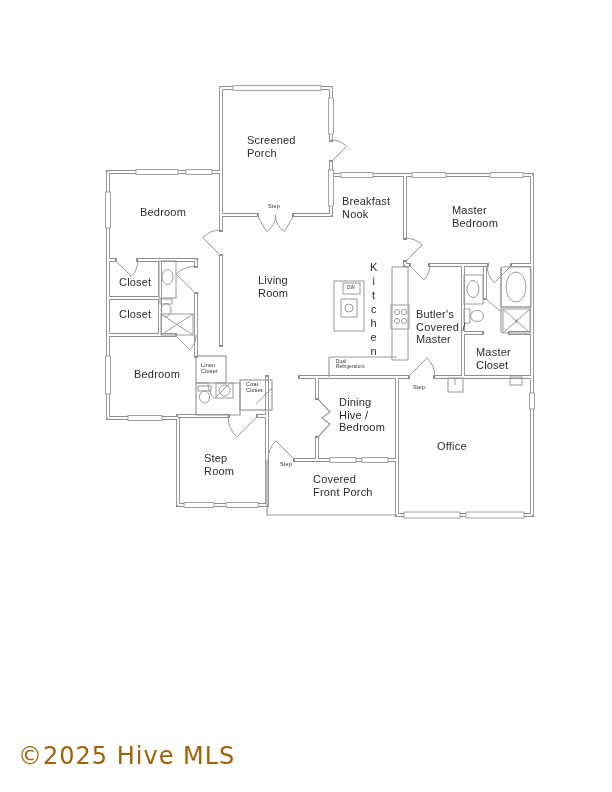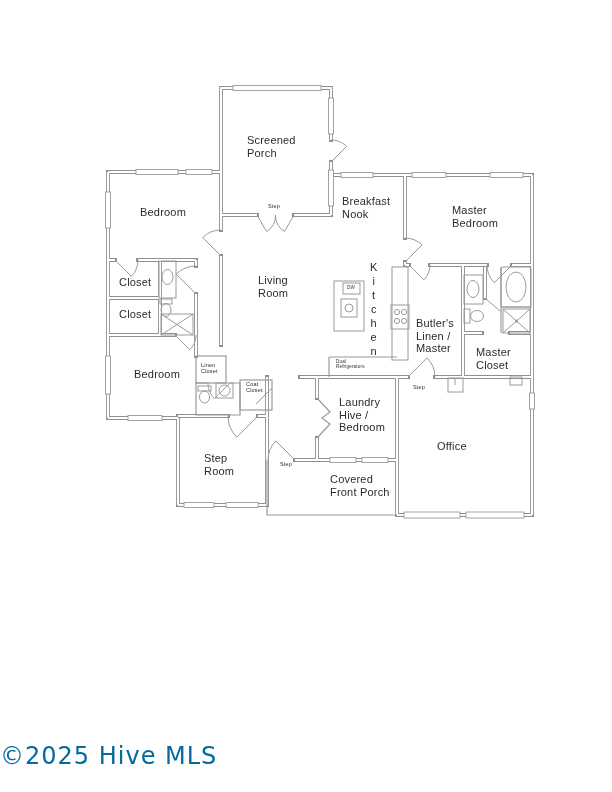--- a/index.html
+++ b/index.html
@@ -4,21 +4,21 @@
 <style>
   html,body{margin:0;padding:0;background:#fff;}
   #page{position:relative;width:612px;height:792px;background:#fff;overflow:hidden;
         font-family:"Liberation Sans",sans-serif;}
   #plan-svg{position:absolute;left:0;top:0;}
   .lbl{position:absolute;font:11px/1.15 "Liberation Sans",sans-serif;color:#2b2b2b;
        white-space:nowrap;letter-spacing:.2px;}
   .lbl.tiny{font-size:5.5px;line-height:1.15;}
   .lbl.micro{font-size:4.5px;line-height:1.2;}
   .lbl.vert{writing-mode:vertical-rl;text-orientation:upright;letter-spacing:2px;font-size:11px;}
-  #watermark{position:absolute;left:0;top:742px;font-size:24px;color:#0369a1;
+  #watermark{position:absolute;left:18px;top:742px;font-size:24px;color:#a16207;
              letter-spacing:1px;font-family:"DejaVu Sans",sans-serif;}
   
   .wall-outer{stroke:#8f8f8f;stroke-width:4;fill:none;stroke-linecap:square;}
   .wall-inner{stroke:#ffffff;stroke-width:2.2;fill:none;stroke-linecap:butt;}
   .thin{stroke:#9a9a9a;stroke-width:1.2;fill:none;}
   .fixture{stroke:#9a9a9a;stroke-width:1;fill:none;}
   .door{stroke:#9a9a9a;stroke-width:1;fill:none;}
   .win{fill:#ffffff;stroke:#9a9a9a;stroke-width:.9;}
 </style>
 </head>
@@ -183,53 +183,53 @@
   <div class="lbl" style="left:119px;top:308px">
     <div>Closet</div>
   </div>
   <div class="lbl" style="left:258px;top:274px">
     <div>Living</div>
     <div>Room</div>
   </div>
   <div class="lbl vert" style="left:367px;top:261px">
     <span>Kitchen</span>
   </div>
-  <div class="lbl" style="left:416px;top:317px">
+  <div class="lbl" style="left:416px;top:308px">
     <div>Butler's</div>
-    <div>Linen /</div>
+    <div>Covered /</div>
     <div>Master</div>
   </div>
   <div class="lbl" style="left:476px;top:346px">
     <div>Master</div>
     <div>Closet</div>
   </div>
   <div class="lbl" style="left:134px;top:368px">
     <div>Bedroom</div>
   </div>
   <div class="lbl tiny" style="left:201px;top:362px">
     <div>Linen</div>
     <div>Closet</div>
   </div>
   <div class="lbl tiny" style="left:246px;top:381px">
     <div>Coat</div>
     <div>Closet</div>
   </div>
   <div class="lbl" style="left:339px;top:396px">
-    <div>Laundry</div>
+    <div>Dining</div>
     <div>Hive /</div>
     <div>Bedroom</div>
   </div>
   <div class="lbl" style="left:437px;top:440px">
     <div>Office</div>
   </div>
   <div class="lbl" style="left:204px;top:452px">
     <div>Step</div>
     <div>Room</div>
   </div>
-  <div class="lbl" style="left:330px;top:473px">
+  <div class="lbl" style="left:313px;top:473px">
     <div>Covered</div>
     <div>Front Porch</div>
   </div>
 
   <div class="lbl tiny" style="left:268px;top:203px">Step</div>
   <div class="lbl tiny" style="left:280px;top:461px">Step</div>
   <div class="lbl tiny" style="left:413px;top:384px">Step</div>
   <div class="lbl micro" style="left:347px;top:285px">DW</div>
   <div class="lbl micro" style="left:336px;top:359px">
     <div>Dual</div>

